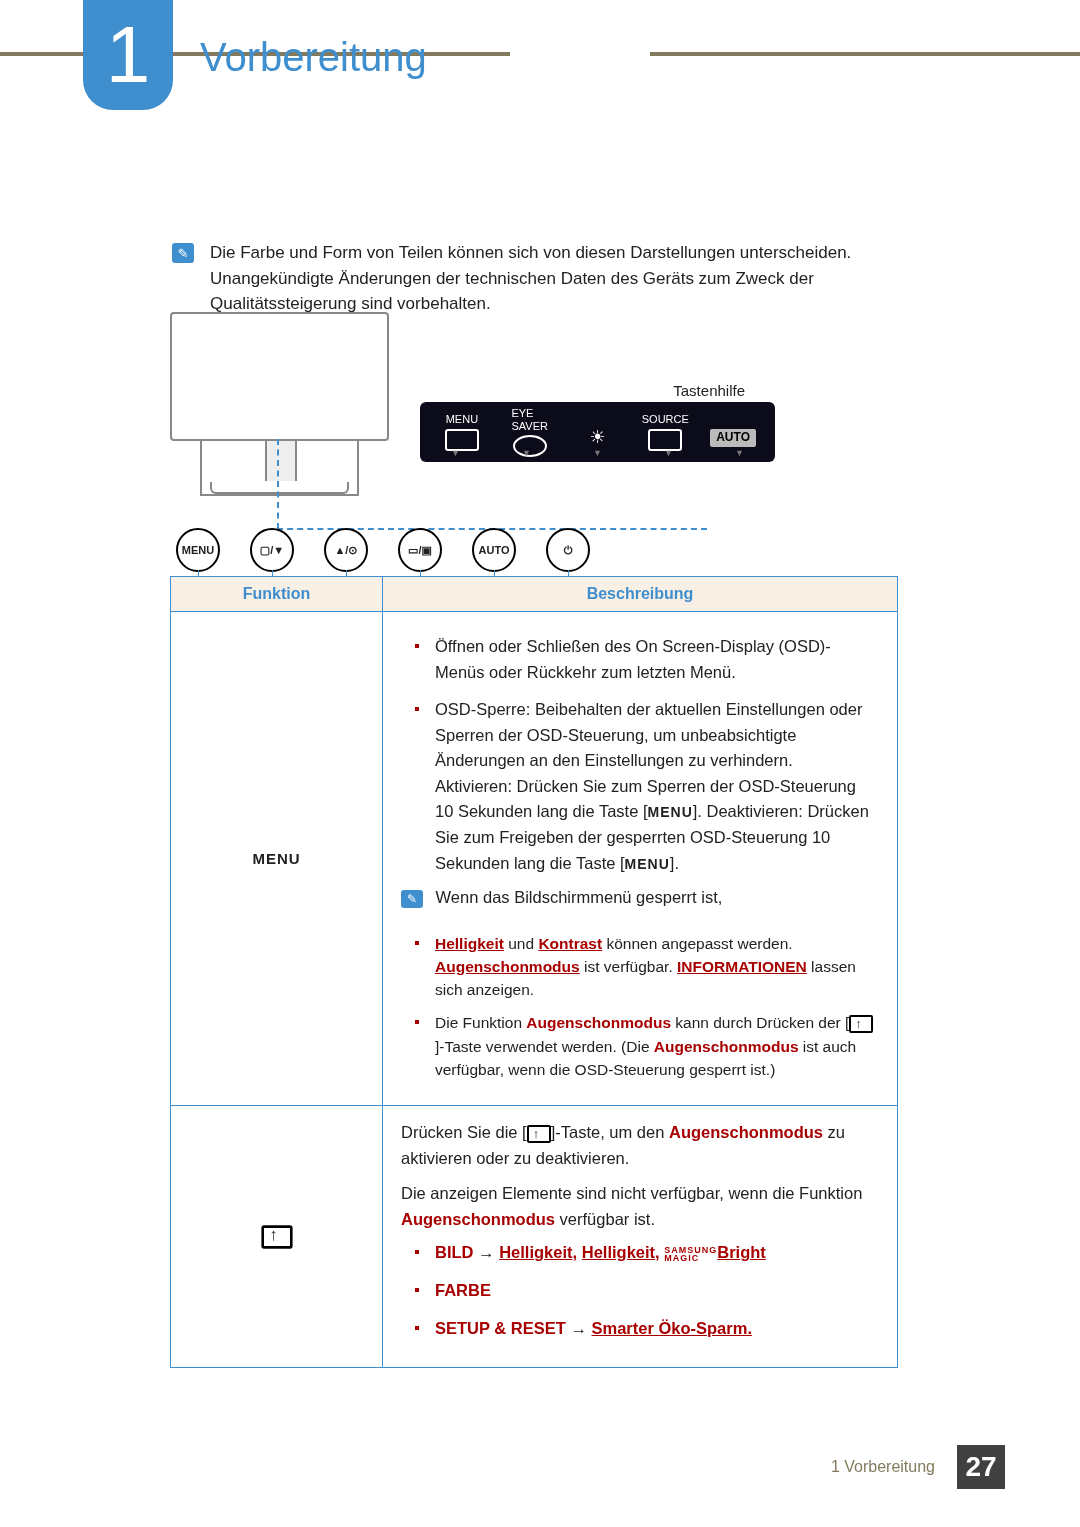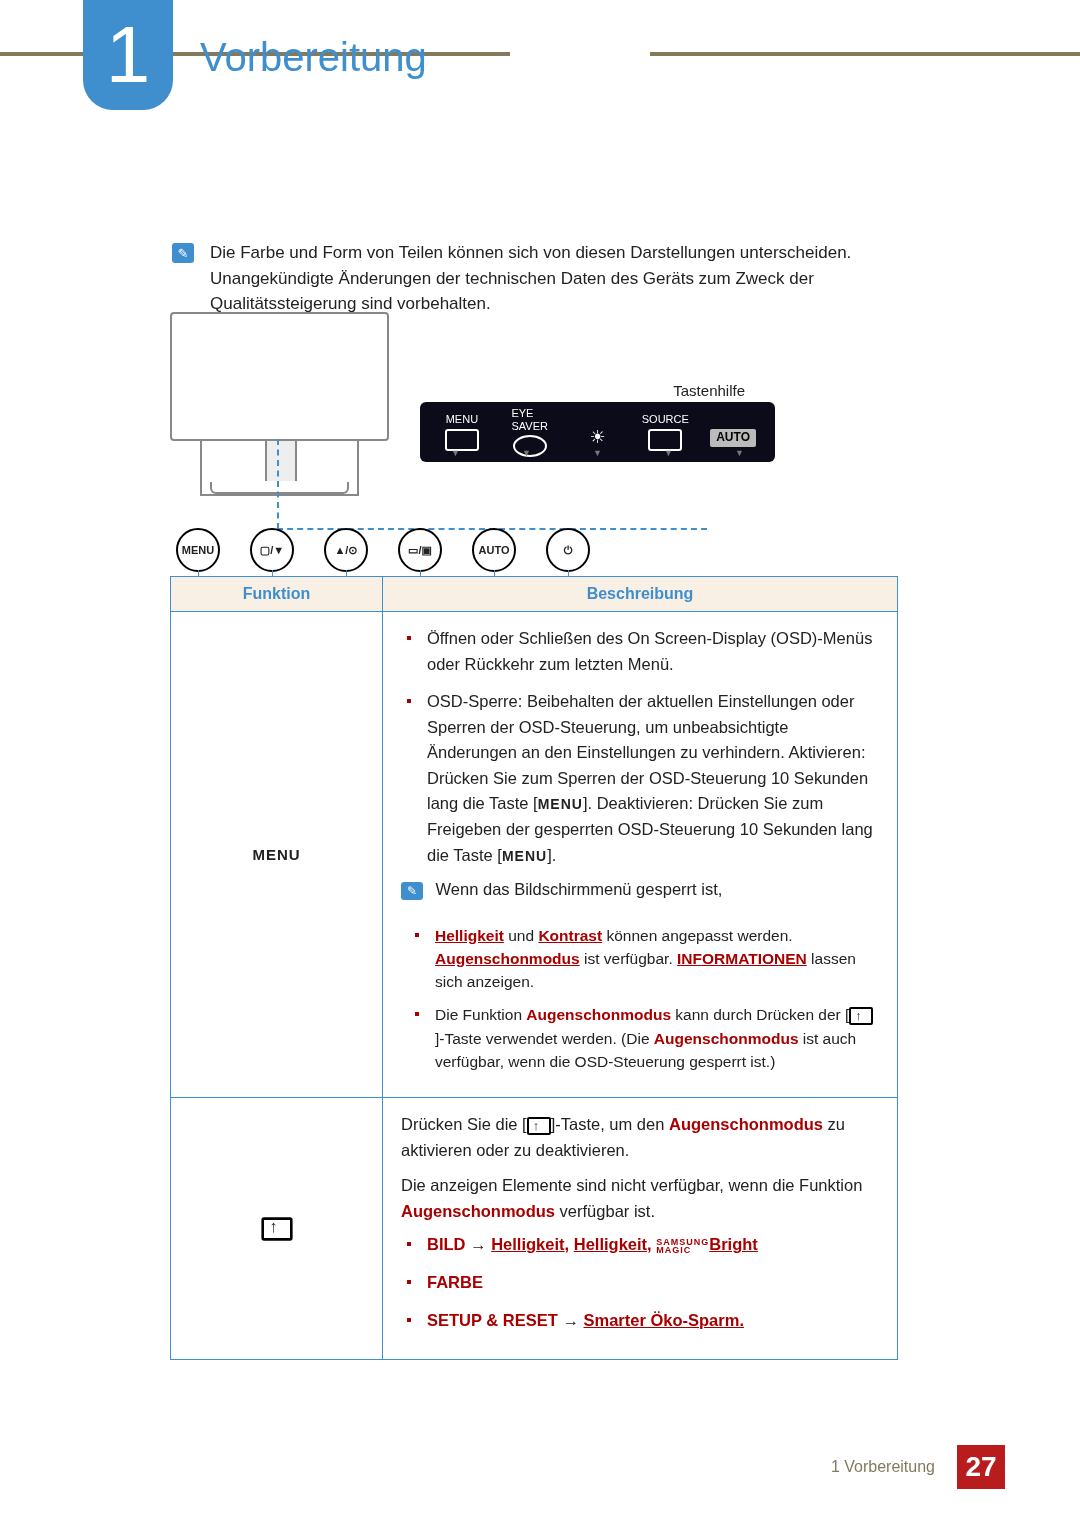--- a/index.html
+++ b/index.html
@@ -205,21 +205,21 @@
   }
   .tbl td.sym {
     width: 175px;
     text-align: center;
     vertical-align: middle;
     font-weight: bold;
     font-size: 15px;
     letter-spacing: 1px;
   }
   ul.primary {
-    margin: 0; padding: 0 0 0 20px;
+    margin: 8px; padding: 0 0 0 20px;
     list-style: none;
   }
   ul.primary > li {
     position: relative;
     padding-left: 6px;
     margin-bottom: 12px;
     line-height: 1.55;
   }
   ul.primary > li::before {
     content: "";
@@ -266,21 +266,21 @@
     color: #a80000; font-weight: bold;
     letter-spacing: 1px;
   }
   .footer {
     position: absolute;
     right: 75px; bottom: 38px;
     display: flex; align-items: center; gap: 22px;
   }
   .footer .lbl { color: #837a5e; font-size: 16px; }
   .footer .pg {
-    background: #b91c1c; color: #fff;
+    background: #404040; color: #fff;
     width: 48px; height: 44px;
     display: flex; align-items: center; justify-content: center;
     font-size: 28px; font-weight: bold;
   }
 </style>
 </head>
 <body>
 
 <div class="page">
   <div class="top-bar">

